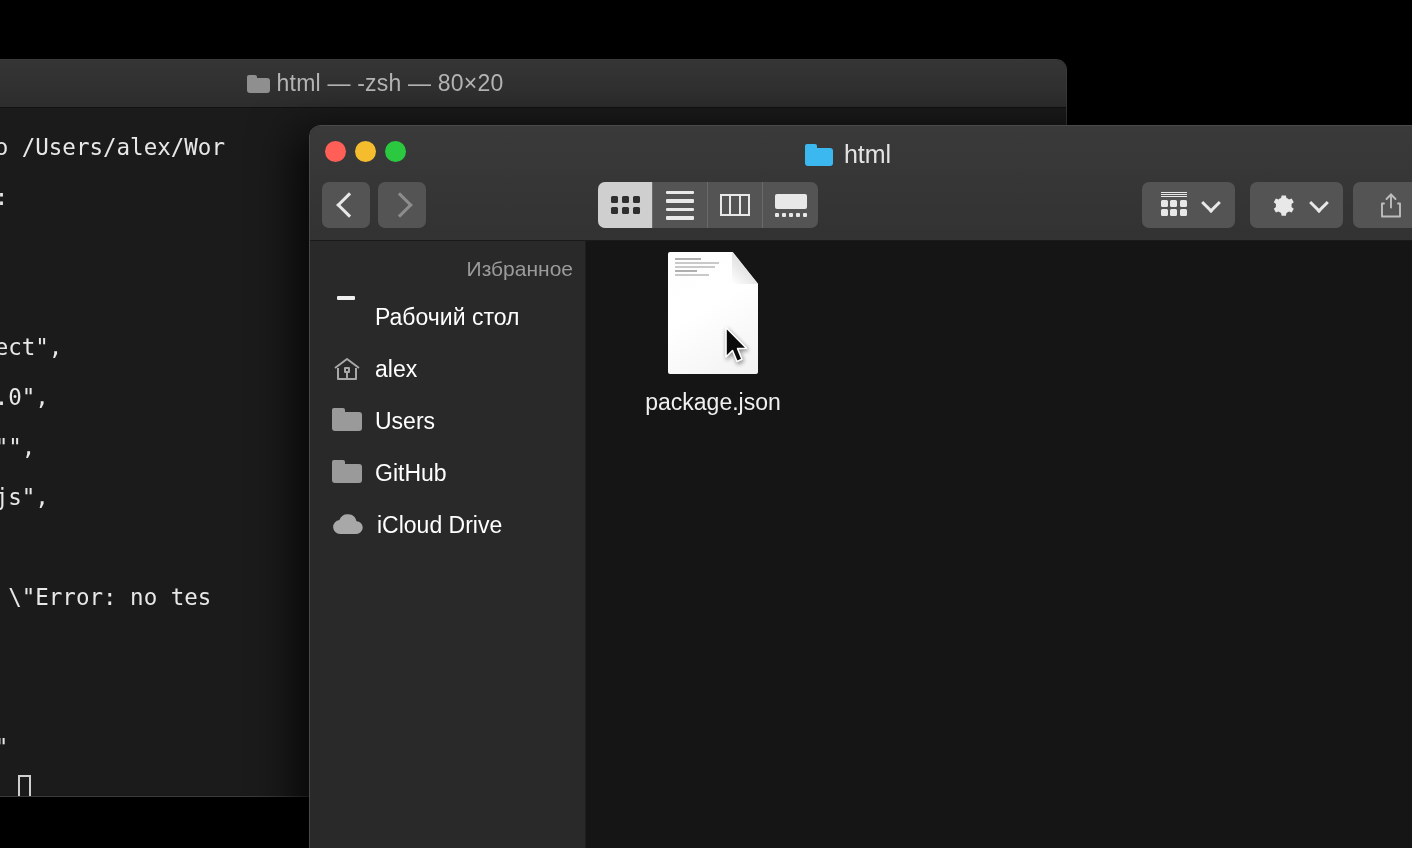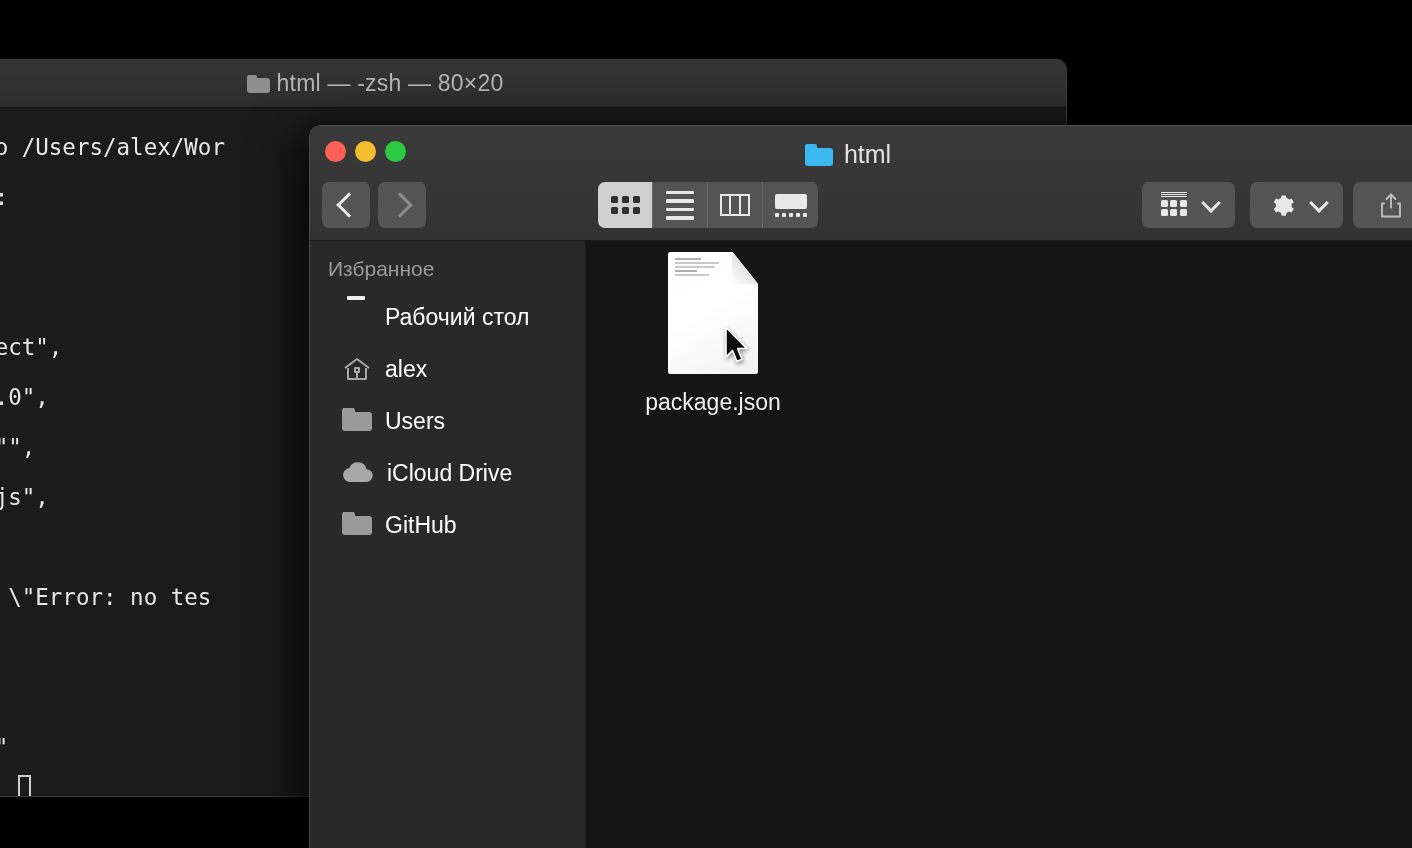--- a/index.html
+++ b/index.html
@@ -266,29 +266,30 @@
     width: 276px;
     background: #292929;
     flex: none;
     padding-top: 16px;
     box-sizing: border-box;
     border-right: 1px solid #1e1e1e;
   }
   #sidebar-header {
     color: #9b9b9b;
     font-size: 21px;
-    padding: 0 4px 10px 18px;
+    padding: 0 12px 10px 18px;
     font-weight: 400;
+    text-align: right;
   }
   .sb-item {
     display: flex;
     align-items: center;
     gap: 13px;
     height: 52px;
-    padding-left: 32px;
+    padding-left: 22px;
     color: #ffffff;
     font-size: 23px;
     box-sizing: border-box;
   }
   .sb-ico { width: 30px; height: 26px; position: relative; flex: none; }
 
   .ico-desktop {
     width: 30px; height: 24px;
     background: #9a9a9a;
     border-radius: 3px;
@@ -556,31 +557,31 @@
         </div>
 
         <div class="sb-item">
           <span class="sb-ico"><span class="ico-folder"></span></span>
           <span>Users</span>
         </div>
 
 
 
         <div class="sb-item">
+          <span class="sb-ico"><span class="ico-folder"></span></span>
+          <span>GitHub</span>
+        </div>
+
+        <div class="sb-item">
           <span class="sb-ico ico-cloud">
             <svg viewBox="0 0 32 22" width="32" height="22" fill="currentColor" aria-hidden="true">
               <path d="M8 20a7 7 0 01-.6-13.96A9 9 0 0124.6 7.2 6.4 6.4 0 0124 20H8z"></path>
             </svg>
           </span>
           <span>iCloud Drive</span>
-        </div>
-
-        <div class="sb-item">
-          <span class="sb-ico"><span class="ico-folder"></span></span>
-          <span>GitHub</span>
         </div>
 
       </div>
 
       <div id="finder-content">
         <div id="file-item">
           <div id="file-icon-wrap">
             <div id="file-doc"></div>
             <div id="file-fold"></div>
             <div id="file-lines">

